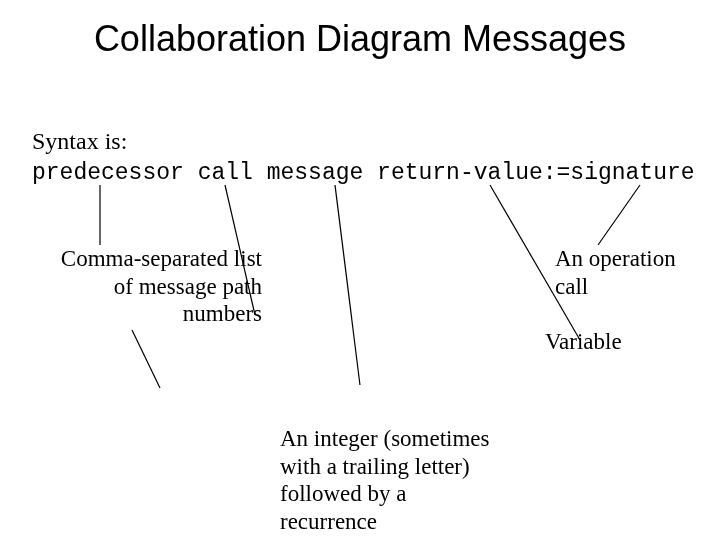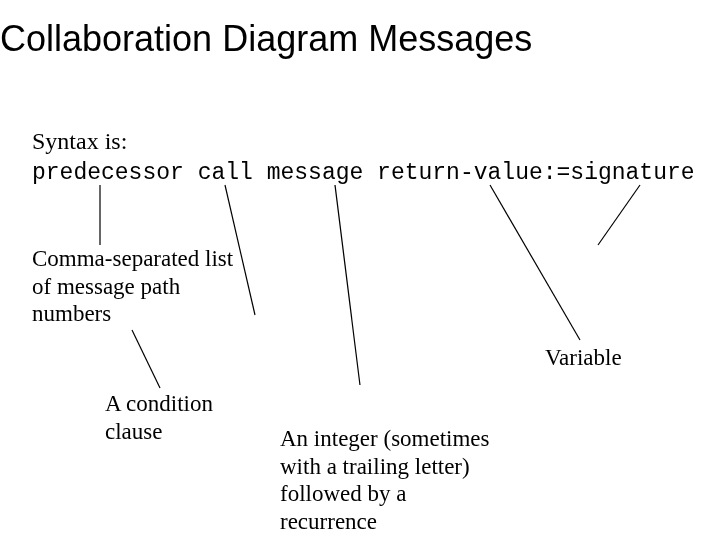--- a/index.html
+++ b/index.html
@@ -15,20 +15,21 @@
   .slide {
     position: relative;
     width: 720px;
     height: 540px;
   }
   .title {
     position: absolute;
     top: 18px;
     left: 0;
     width: 720px;
+    text-align: center;
     font-size: 36px;
     font-weight: 400;
   }
   .syntax-label {
     position: absolute;
     top: 128px;
     left: 32px;
     font-size: 24px;
     font-family: "Times New Roman", Times, serif;
     text-align: center;
@@ -64,34 +65,34 @@
 <body>
 
 <div class="slide">
 
   <div class="title">Collaboration Diagram Messages</div>
 
   <div class="syntax-label">Syntax is:</div>
 
   <div class="syntax-line"><span>predecessor</span><span> </span><span>call</span><span> </span><span>message</span><span> </span><span>return-value</span><span>:=</span><span>signature</span></div>
 
-  <div class="annot" style="top:245px; left:32px; width:230px; white-space:pre-line;">Comma-separated list
+  <div class="annot" style="top:245px; left:32px; width:230px; white-space:pre-line;text-align:right;">Comma-separated list
 of message path
 numbers</div>
 
-  <div class="annot" style="top:390px; left:105px; width:140px; white-space:pre-line;">A condition
-clause</div>
 
   <div class="annot" style="top:390px; left:280px; width:230px; white-space:pre-line;margin-top:35px;">An integer (sometimes
 with a trailing letter)
 followed by a
 recurrence</div>
 
-  <div class="annot" style="top:344px; left:545px;text-align:center;">Variable</div>
+  <div class="annot" style="top:328px; left:545px;text-align:center;">Variable</div>
 
+  <div class="annot" style="top:245px; left:555px; width:140px; white-space:pre-line;">An operation
+call</div>
 
   <svg class="lines">
     <line x1="100" y1="185" x2="100" y2="245"></line>
     <line x1="225" y1="185" x2="255" y2="315"></line>
     <line x1="335" y1="185" x2="360" y2="385"></line>
     <line x1="490" y1="185" x2="580" y2="340"></line>
     <line x1="640" y1="185" x2="598" y2="245"></line>
     <line x1="132" y1="330" x2="160" y2="388"></line>
   </svg>
 

